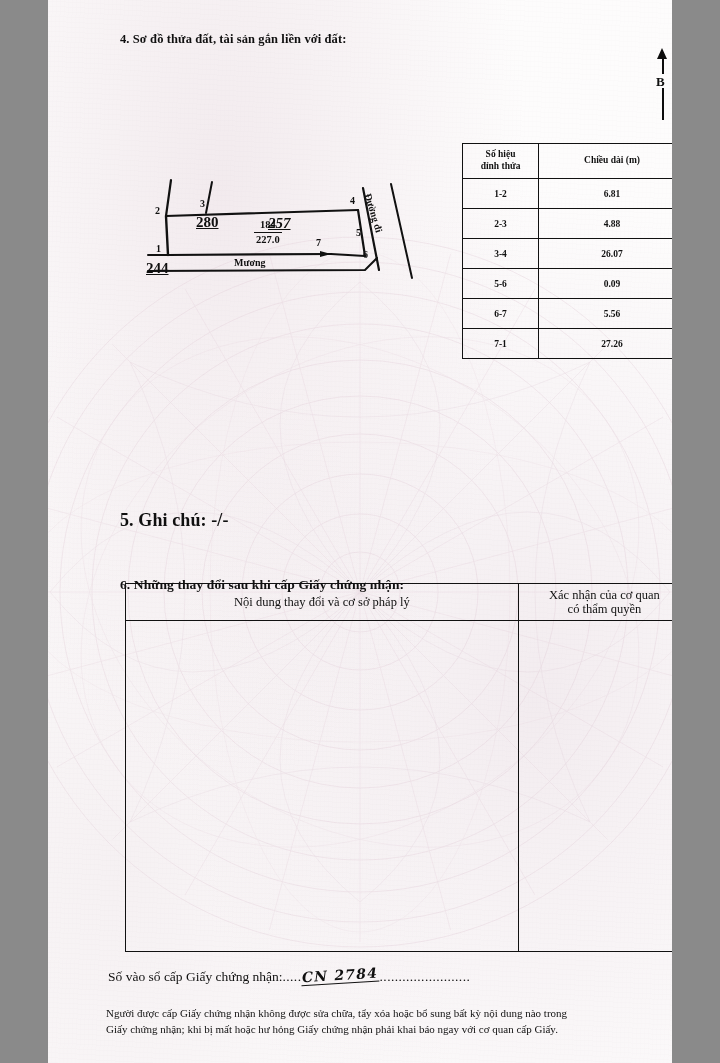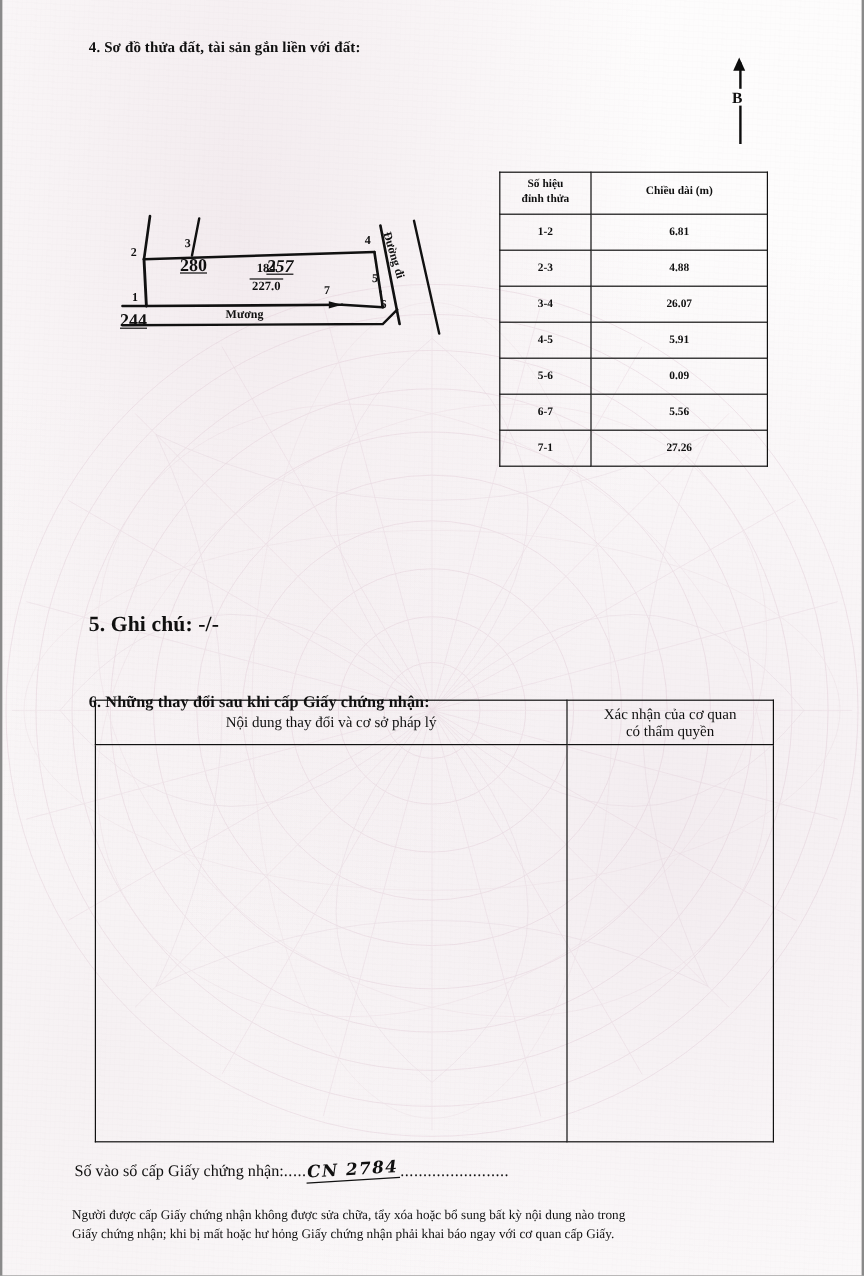--- a/index.html
+++ b/index.html
@@ -3,21 +3,21 @@
 <meta charset="utf-8">
 <title>Giấy chứng nhận quyền sử dụng đất</title>
 <style>
   html, body {
     margin: 0;
     padding: 0;
     background: #8a8a8a;
   }
   .page {
     position: relative;
-    width: 716px;
+    width: 624px;
     height: 1063px;
     margin: 0 auto;
     background: #fdfcfc;
     overflow: hidden;
     font-family: "Liberation Serif", "DejaVu Serif", serif;
     color: #101010;
   }
 
   
   .watermark {
@@ -350,24 +350,20 @@
       </tr>
       <tr>
         <td class="c-id">2-3</td>
         <td class="c-len">4.88</td>
       </tr>
       <tr>
         <td class="c-id">3-4</td>
         <td class="c-len">26.07</td>
       </tr>
       <tr>
-        <td class="c-id">4-5</td>
-        <td class="c-len">5.91</td>
-      </tr>
-      <tr>
         <td class="c-id">5-6</td>
         <td class="c-len">0.09</td>
       </tr>
       <tr>
         <td class="c-id">6-7</td>
         <td class="c-len">5.56</td>
       </tr>
       <tr>
         <td class="c-id">7-1</td>
         <td class="c-len">27.26</td>

